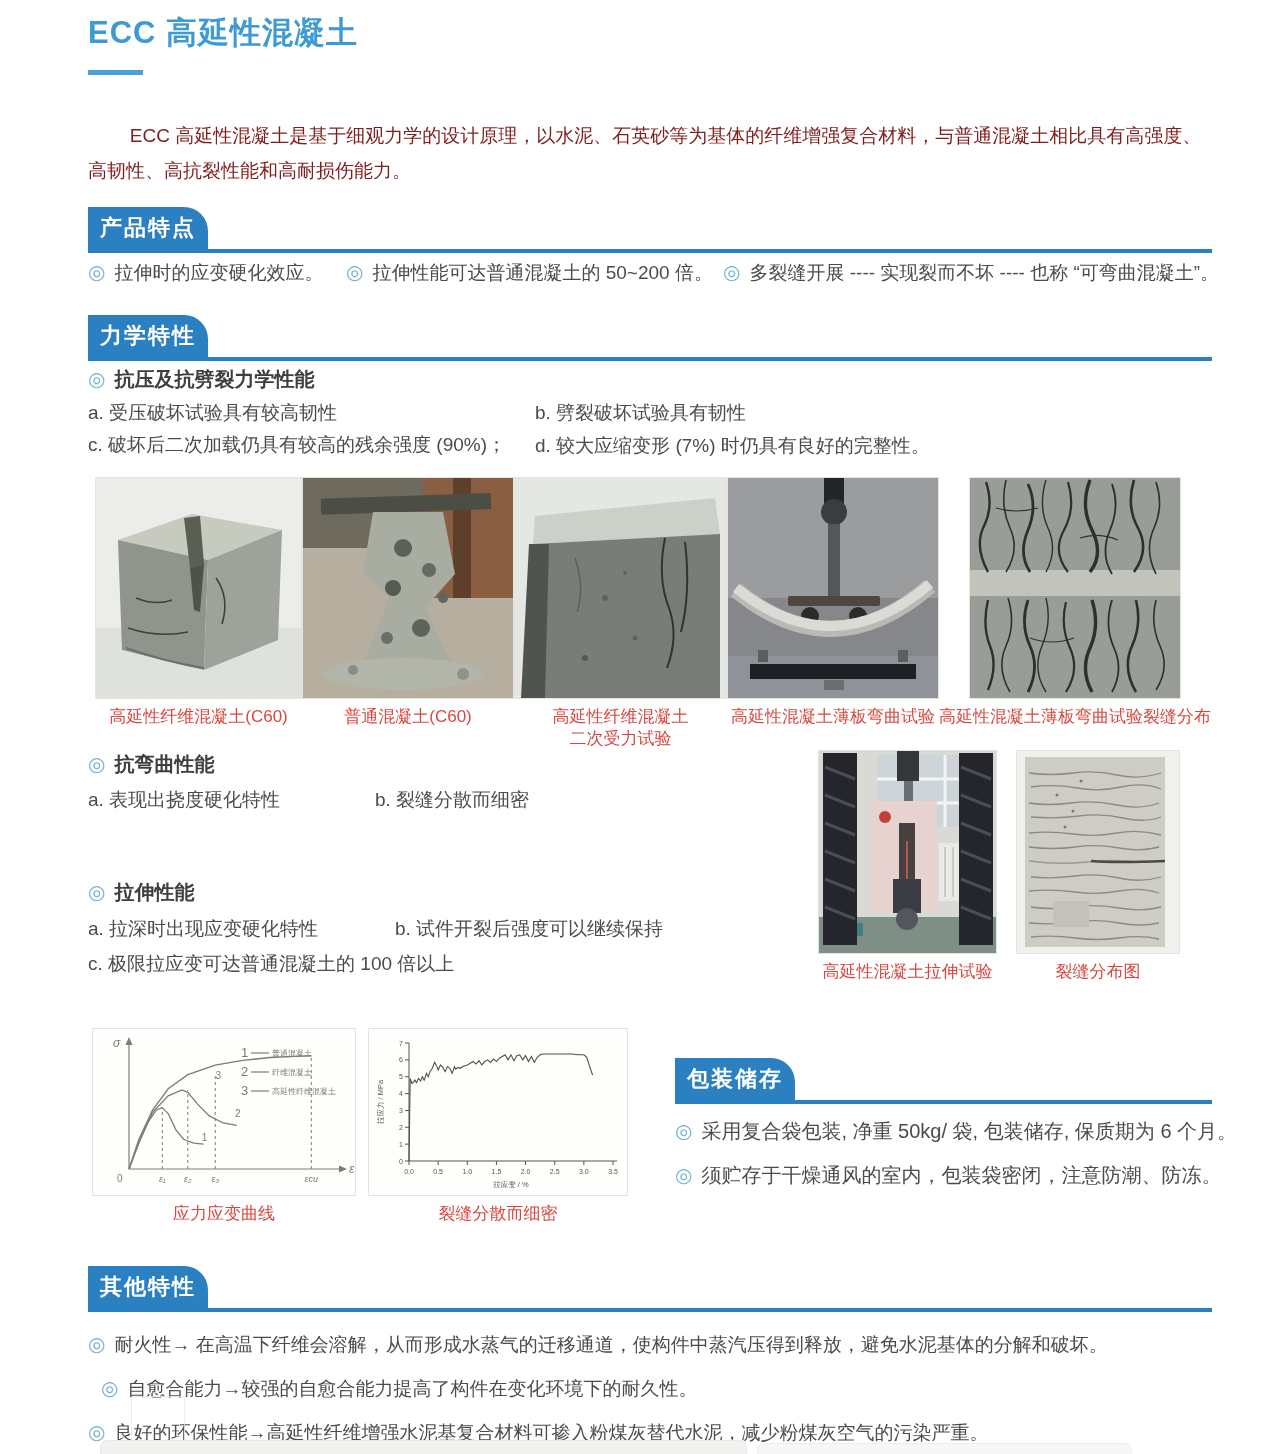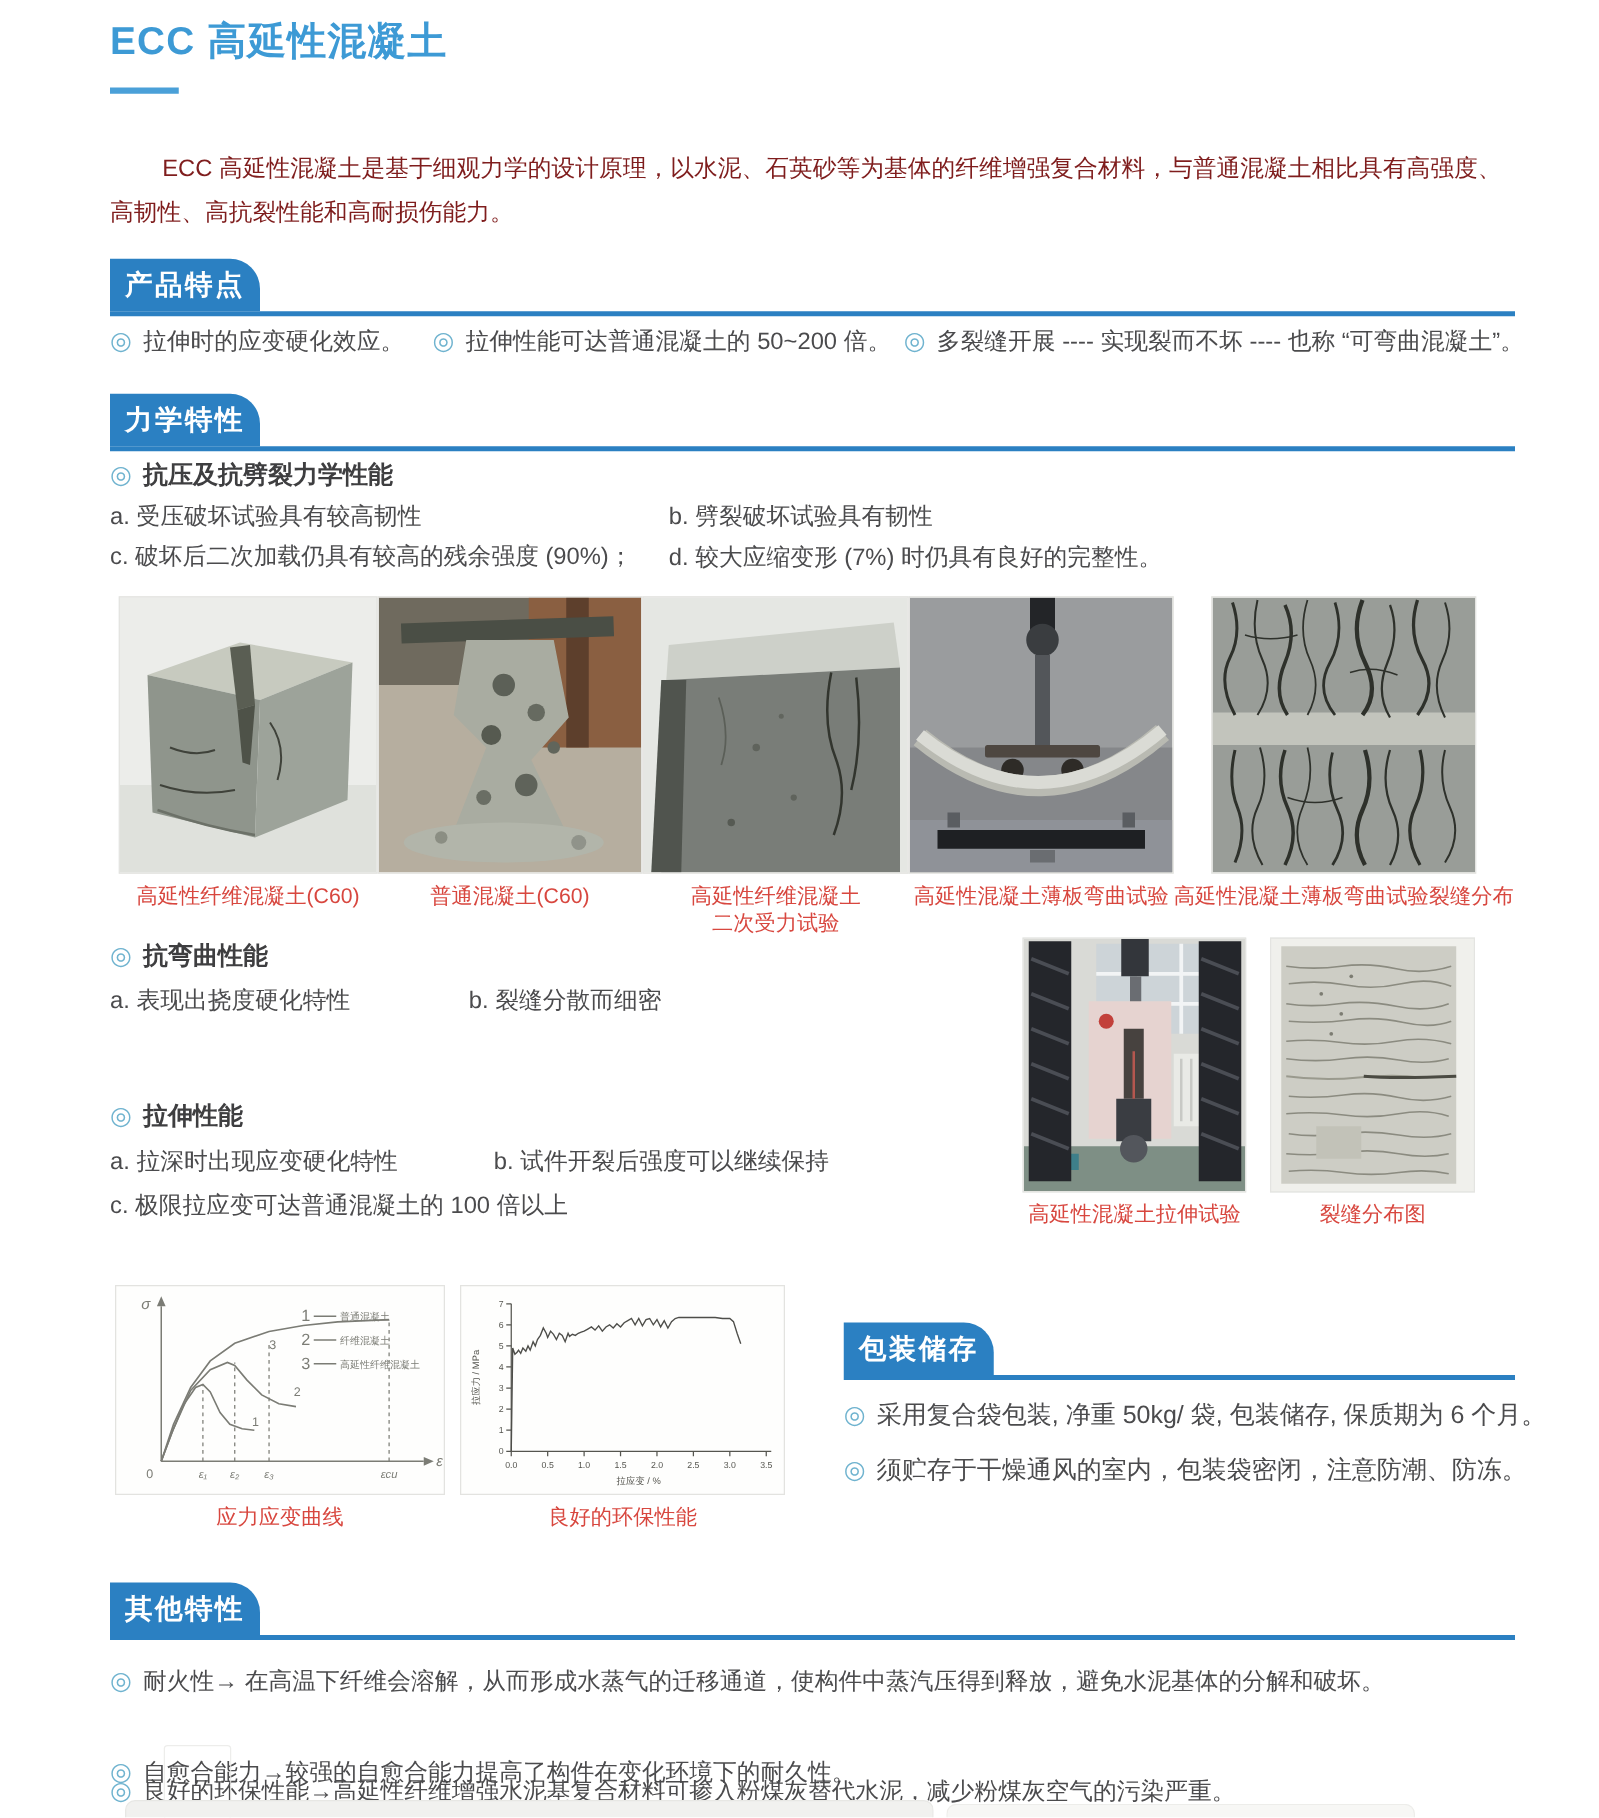--- a/index.html
+++ b/index.html
@@ -331,33 +331,33 @@
           <text x="185.71428571428572" y="145" font-size="7" fill="#55554f" text-anchor="middle">2.5</text>
           <line x1="214.85714285714286" y1="132" x2="214.85714285714286" y2="136" stroke="#55554f" stroke-width="1"></line>
           <text x="214.85714285714286" y="145" font-size="7" fill="#55554f" text-anchor="middle">3.0</text>
           <line x1="244" y1="132" x2="244" y2="136" stroke="#55554f" stroke-width="1"></line>
           <text x="244" y="145" font-size="7" fill="#55554f" text-anchor="middle">3.5</text>
           <text x="142" y="158" font-size="7.5" fill="#55554f" text-anchor="middle">拉应变 / %</text>
           <text x="14" y="73" font-size="7.5" fill="#55554f" text-anchor="middle" transform="rotate(-90 14 73)">拉应力 / MPa</text>
           <polyline points="40,132 41.16571428571429,49.39999999999999 42.91428571428571,54.457142857142856 44.66285714285714,52.77142857142857 45.82857142857143,51.08571428571429 47.57714285714286,53.6142857142857 49.325714285714284,49.39999999999999 51.65714285714286,51.92857142857143 53.40571428571428,47.71428571428571 55.15428571428571,51.08571428571429 57.48571428571428,44.34285714285714 59.23428571428572,47.71428571428571 60.98285714285714,42.65714285714286 63.31428571428572,39.28571428571428 65.64571428571429,33.385714285714286 67.97714285714285,37.60000000000001 69.14285714285714,40.97142857142856 71.47428571428571,35.91428571428571 73.80571428571429,38.442857142857136 76.13714285714286,42.65714285714286 78.46857142857144,37.60000000000001 80.8,39.28571428571428 83.13142857142857,44.34285714285714 85.46285714285715,37.60000000000001 86.62857142857143,40.12857142857142 88.96000000000001,38.442857142857136 91.29142857142857,39.28571428571428 93.62285714285714,37.60000000000001 95.9542857142857,36.75714285714285 98.28571428571428,35.91428571428571 101.2,34.22857142857143 104.11428571428571,32.54285714285713 107.02857142857142,35.07142857142857 109.94285714285714,31.69999999999999 112.85714285714286,35.91428571428571 115.77142857142857,32.54285714285713 118.68571428571428,30.85714285714286 121.6,33.385714285714286 124.5142857142857,30.01428571428572 127.42857142857143,32.54285714285713 130.34285714285716,29.171428571428578 133.25714285714287,27.48571428571428 136.17142857142858,25.799999999999997 139.0857142857143,30.85714285714286 142,25.799999999999997 144.9142857142857,31.69999999999999 147.82857142857142,26.64285714285714 150.74285714285713,25.799999999999997 153.65714285714284,30.85714285714286 156.57142857142856,26.64285714285714 159.48571428571427,32.54285714285713 162.4,27.48571428571428 165.3142857142857,33.385714285714286 168.22857142857143,28.328571428571422 171.14285714285714,25.799999999999997 174.05714285714285,24.957142857142856 179.88571428571427,24.957142857142856 185.71428571428572,24.957142857142856 191.54285714285714,24.957142857142856 197.37142857142857,24.957142857142856 203.2,24.957142857142856 209.0285714285714,25.799999999999997 214.85714285714286,25.799999999999997 217.77142857142854,28.328571428571422 220.68571428571428,37.60000000000001 223.6,46.028571428571425" fill="none" stroke="#4e4e4a" stroke-width="1.1"></polyline>
         </svg>
     </div>
-    <div class="cap">良好的环保性能</div>
+    <div class="cap">裂缝分散而细密</div>
   </div>
 
   <div class="abs bar" style="left:675px;top:1058px;width:537px;height:42px;">
     <span class="tab">包装储存</span>
   </div>
   <div class="abs item" style="left:675px;top:1118px;font-size:20px;"><span class="blt">◎</span><span>采用复合袋包装, 净重 50kg/ 袋, 包装储存, 保质期为 6 个月。</span></div>
   <div class="abs item" style="left:675px;top:1162px;font-size:20px;"><span class="blt">◎</span><span>须贮存于干燥通风的室内，包装袋密闭，注意防潮、防冻。</span></div>
 
   <div class="abs bar" style="left:88px;top:1266px;width:1124px;height:42px;">
     <span class="tab">其他特性</span>
   </div>
   <div class="abs item" style="left:88px;top:1332px;"><span class="blt">◎</span><span>耐火性→ 在高温下纤维会溶解，从而形成水蒸气的迁移通道，使构件中蒸汽压得到释放，避免水泥基体的分解和破坏。</span></div>
-  <div class="abs item" style="left:88px;top:1376px;margin-top:29px;"><span class="blt">◎</span><span>自愈合能力→较强的自愈合能力提高了构件在变化环境下的耐久性。</span></div>
+  <div class="abs item" style="left:101px;top:1376px;"><span class="blt">◎</span><span>自愈合能力→较强的自愈合能力提高了构件在变化环境下的耐久性。</span></div>
   <div class="abs item" style="left:88px;top:1420px;"><span class="blt">◎</span><span>良好的环保性能→高延性纤维增强水泥基复合材料可掺入粉煤灰替代水泥，减少粉煤灰空气的污染严重。</span></div>
 
   <div class="abs tower"></div>
   <div class="abs bottom-band1"></div>
   <div class="abs bottom-band2"></div>
 
 </div>
 
 </body></html>

